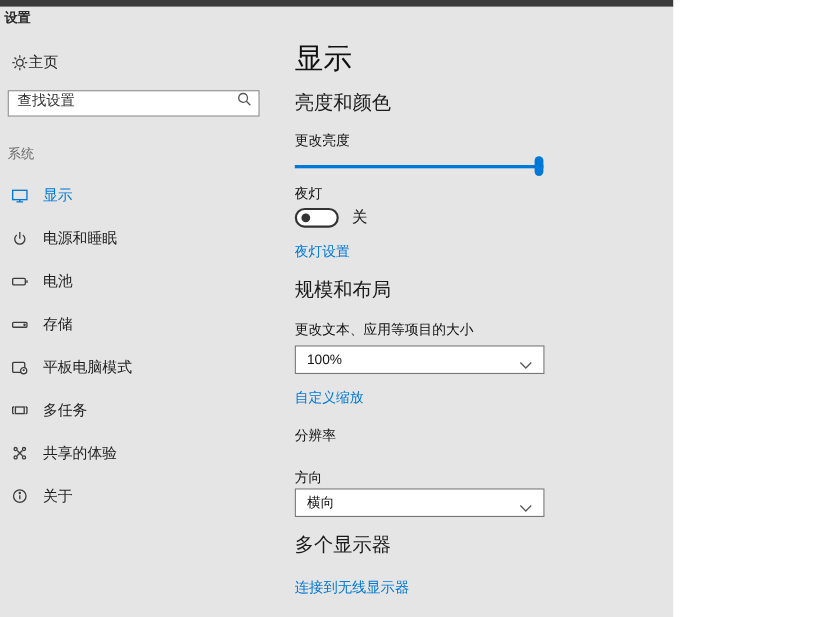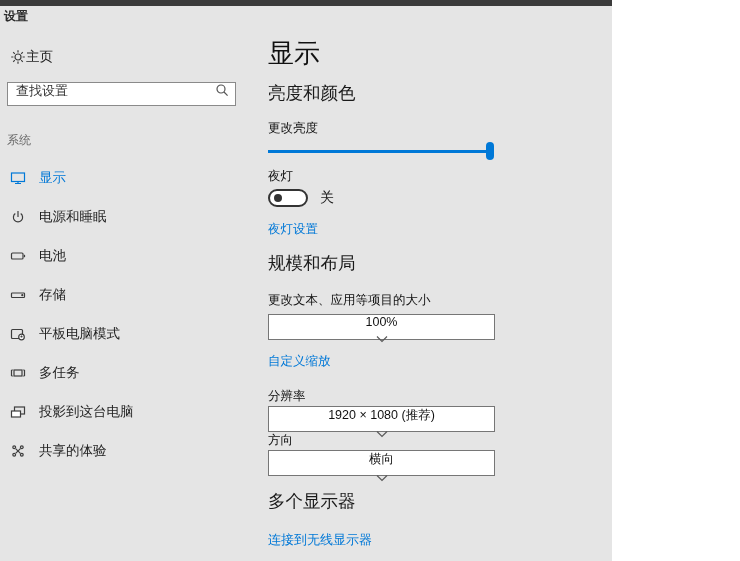--- a/index.html
+++ b/index.html
@@ -46,41 +46,41 @@
 
   
   .main { position:absolute; top:6px; left:268px; width:462px; }
   h1.page-title { margin-top:32px; font-size:26px; font-weight:400; line-height:30px; color:#111; }
   h2.section-heading { margin-top:14px; font-size:17.5px; font-weight:400; line-height:22px; color:#1a1a1a; }
   .field-label { font-size:12.5px; line-height:16px; color:#111; }
   .lbl-brightness { margin-top:16px; }
   .lbl-nightlight { margin-top:8px; }
   .lbl-scale { margin-top:18px; }
   .lbl-resolution { margin-top:18px; }
-  .lbl-orientation { margin-top:0; }
+  .lbl-orientation { margin-top:22px; }
   .heading-scale { margin-top:18px; }
   .heading-displays { margin-top:16px; font-size:19px; }
 
   .slider { position:relative; margin-top:6px; width:226px; height:18px; cursor:pointer; }
   .slider .track { position:absolute; top:8px; left:0; width:226px; height:2.5px; background:#0078d7; }
   .slider .thumb { position:absolute; top:0; right:0; width:8px; height:18px; border-radius:4px; background:#0078d7; }
 
   .toggle-row { margin-top:5px; display:flex; align-items:center; gap:12px; }
   .toggle { position:relative; width:40px; height:18px; border:2px solid #333; border-radius:10px; background:#fff; cursor:pointer; }
   .toggle .knob { position:absolute; top:3px; left:4px; width:8px; height:8px; border-radius:50%; background:#333; }
   .toggle-state { font-size:14px; color:#1a1a1a; }
 
   .link { display:inline-block; font-size:12.5px; color:#0078d7; cursor:pointer; text-decoration:none; }
   .link-nightlight { margin-top:14px; }
   .link-customscale { margin-top:13px; }
   .link-connect { margin-top:19px; font-size:13px; }
 
   .dropdown {
     margin-top:6px; width:227px; height:26px; border:1px solid #767676; background:#fff;
-    display:flex; align-items:center; justify-content:space-between; padding:0 10px; cursor:default;flex-direction:column;
+    display:flex; align-items:center; justify-content:space-between; padding:0 10px; cursor:default;
   }
   .dropdown .value { font-size:12.5px; color:#111; }
   .chevron { width:12px; height:8px; color:#5a5a5a; flex:0 0 12px; }
   .dd-resolution, .dd-orientation { margin-top:2px; }
 </style>
 </head>
 <body>
 
 <div class="page">
 
@@ -168,43 +168,44 @@
       <div class="nav-item">
         <span class="icon16">
           <svg viewBox="0 0 16 16" fill="none" stroke="currentColor" stroke-width="1.2">
             <rect x="4" y="5" width="8" height="6"></rect>
             <path d="M1.5 5v6M14.5 5v6M1.5 5h1.3M1.5 11h1.3M14.5 5h-1.3M14.5 11h-1.3"></path>
           </svg>
         </span>
         <span>多任务</span>
       </div>
 
-      <div class="nav-item">
-        <span class="icon16">
-          <svg viewBox="0 0 16 16" fill="none" stroke="currentColor" stroke-width="1.2">
-            <rect x="4.5" y="3" width="10" height="7"></rect>
-            <rect x="1.5" y="7" width="9" height="6" fill="#fff"></rect>
-          </svg>
-        </span>
-        <span>投影到这台电脑</span>
-      </div>
 
       <div class="nav-item">
         <span class="icon16">
           <svg viewBox="0 0 16 16" fill="none" stroke="currentColor" stroke-width="1.2">
             <path d="M5.6 5.6l4.8 4.8M10.4 5.6l-4.8 4.8"></path>
             <circle cx="4.2" cy="4.2" r="1.4"></circle>
               <circle cx="11.8" cy="4.2" r="1.4"></circle>
             <circle cx="4.2" cy="11.8" r="1.4"></circle>
               <circle cx="11.8" cy="11.8" r="1.4"></circle>
           </svg>
         </span>
         <span>共享的体验</span>
       </div>
 
+      <div class="nav-item">
+        <span class="icon16">
+          <svg viewBox="0 0 16 16" fill="none" stroke="currentColor" stroke-width="1.2">
+            <circle cx="8" cy="8" r="5.7"></circle>
+              <path d="M8 7.2v3.6"></path>
+            <circle cx="8" cy="5.2" r="0.5" fill="currentColor"></circle>
+          </svg>
+        </span>
+        <span>关于</span>
+      </div>
 
     </div>
   </div>
 
   <div class="main">
 
     <h1 class="page-title">显示</h1>
 
     <h2 class="section-heading">亮度和颜色</h2>
 
@@ -236,28 +237,20 @@
         <svg viewBox="0 0 12 8" fill="none" stroke="currentColor" stroke-width="1.2">
             <path d="M1 1.5l5 5 5-5"></path>
           </svg>
       </span>
     </div>
 
     <a class="link link-customscale">自定义缩放</a>
 
     <div class="field-label lbl-resolution">分辨率</div>
 
-    <div class="dropdown dd-resolution">
-      <span class="value">1920 × 1080 (推荐)</span>
-      <span class="chevron">
-        <svg viewBox="0 0 12 8" fill="none" stroke="currentColor" stroke-width="1.2">
-            <path d="M1 1.5l5 5 5-5"></path>
-          </svg>
-      </span>
-    </div>
 
     <div class="field-label lbl-orientation">方向</div>
 
     <div class="dropdown dd-orientation">
       <span class="value">横向</span>
       <span class="chevron">
         <svg viewBox="0 0 12 8" fill="none" stroke="currentColor" stroke-width="1.2">
             <path d="M1 1.5l5 5 5-5"></path>
           </svg>
       </span>

